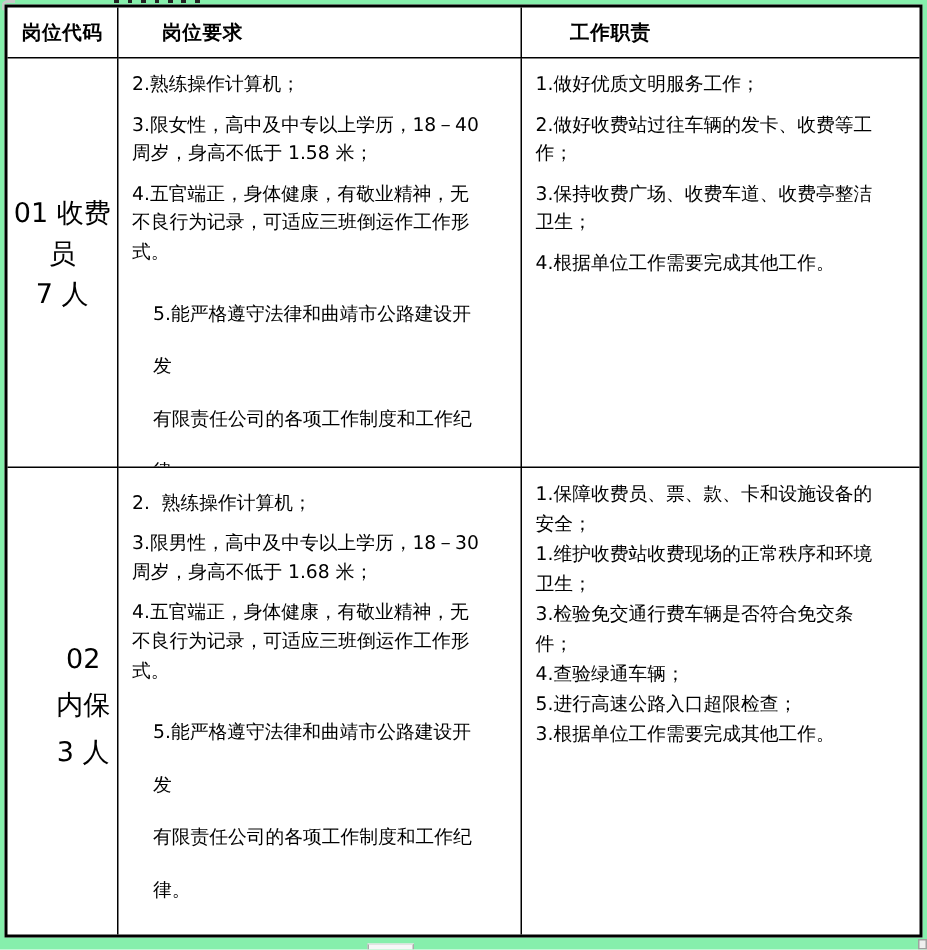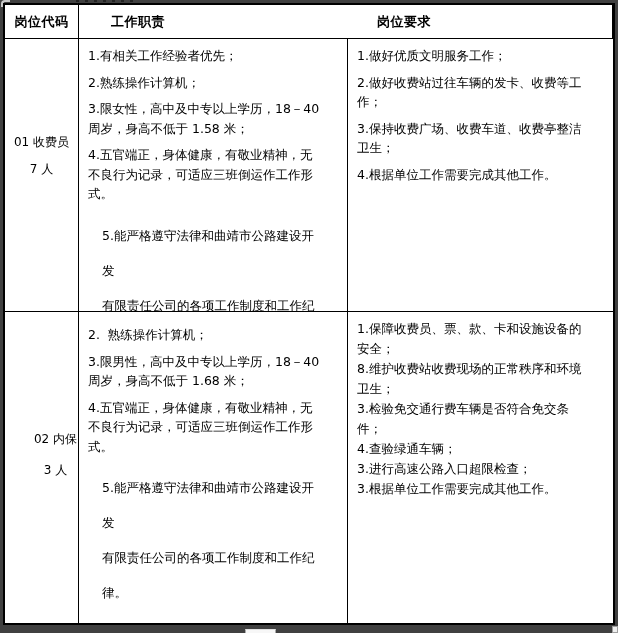--- a/index.html
+++ b/index.html
@@ -5,21 +5,21 @@
   * { margin:0; padding:0; box-sizing:border-box; }
   html,body { width:618px; height:633px; }
   body {
     background:#ffffff;
     font-family:"DejaVu Sans", sans-serif;
     color:#000000;
   }
   .page {
     position:relative;
     width:618px; height:633px;
-    background:#404040;
+    background:#86efac;
     overflow:hidden;
   }
 
   
   .jobs-table {
     position:absolute; left:3px; top:3px;
     width:612px; height:622px;
     border:2px solid #000;
     display:grid;
     grid-template-columns:74px 269px 1fr;
@@ -37,21 +37,21 @@
   .th {
     font-weight:bold; font-size:13px;
     display:flex; align-items:center;
     letter-spacing:0.5px;
   }
   .th.code { justify-content:center; }
   .th.req  { padding-left:29px; }
   .th.duty { padding-left:32px; }
 
   .code-cell {
-    font-size:12px;
+    font-size:18px;
     display:flex; flex-direction:column; align-items:center;
     text-align:center;
   }
   .code-cell.r1 { padding-top:90px;  line-height:27px; }
   .code-cell.r2 { padding-top:112px; line-height:31px;padding-left:28px; }
 
   .text-cell { font-size:12.5px; padding:7px 10px 0 9px; }
   .text-cell.pad2 { padding-top:13px; }
   .text-cell p {
     white-space:pre-wrap;
@@ -95,33 +95,32 @@
 <div class="page">
 
   <div class="corner-artifact"></div>
   <div class="top-text-fragment"></div>
 
   <table-like class="jobs-table" style="display:grid;">
 
     <div class="cell th code">
       <span>岗位代码</span>
     </div>
+    <div class="cell th req">
+      <span>岗位要求</span>
+    </div>
     <div class="cell th duty last-col">
       <span>工作职责</span>
-    </div>
-    <div class="cell th req">
-      <span>岗位要求</span>
     </div>
 
     <div class="cell code-cell r1">
       <span>01 收费员</span>
       <span>7 人</span>
     </div>
     <div class="cell text-cell">
-      <p>1.有相关工作经验者优先；</p>
       <p>2.熟练操作计算机；</p>
       <p>3.限女性，高中及中专以上学历，18－40
 周岁，身高不低于 1.58 米；</p>
       <p>4.五官端正，身体健康，有敬业精神，无
 不良行为记录，可适应三班倒运作工作形
 式。</p>
       <p class="wide">5.能严格遵守法律和曲靖市公路建设开发
 有限责任公司的各项工作制度和工作纪
 律。</p>
     </div>
@@ -133,38 +132,38 @@
 卫生；</p>
       <p>4.根据单位工作需要完成其他工作。</p>
     </div>
 
     <div class="cell code-cell r2 last-row">
       <span>02 内保</span>
       <span>3 人</span>
     </div>
     <div class="cell text-cell pad2 last-row">
       <p>2.  熟练操作计算机；</p>
-      <p>3.限男性，高中及中专以上学历，18－40
+      <p>3.限男性，高中及中专以上学历，18－30
 周岁，身高不低于 1.68 米；</p>
       <p>4.五官端正，身体健康，有敬业精神，无
 不良行为记录，可适应三班倒运作工作形
 式。</p>
       <p class="wide">5.能严格遵守法律和曲靖市公路建设开发
 有限责任公司的各项工作制度和工作纪
 律。</p>
     </div>
     <div class="cell text-cell duty2 last-col last-row">
       <p>1.保障收费员、票、款、卡和设施设备的
 安全；</p>
-      <p>8.维护收费站收费现场的正常秩序和环境
+      <p>1.维护收费站收费现场的正常秩序和环境
 卫生；</p>
       <p>3.检验免交通行费车辆是否符合免交条
 件；</p>
       <p>4.查验绿通车辆；</p>
-      <p>3.进行高速公路入口超限检查；</p>
+      <p>5.进行高速公路入口超限检查；</p>
       <p>3.根据单位工作需要完成其他工作。</p>
     </div>
 
   </table-like>
 
   <div class="bottom-scroll-artifact"></div>
   <div class="bottom-right-artifact"></div>
 
 </div>
 

